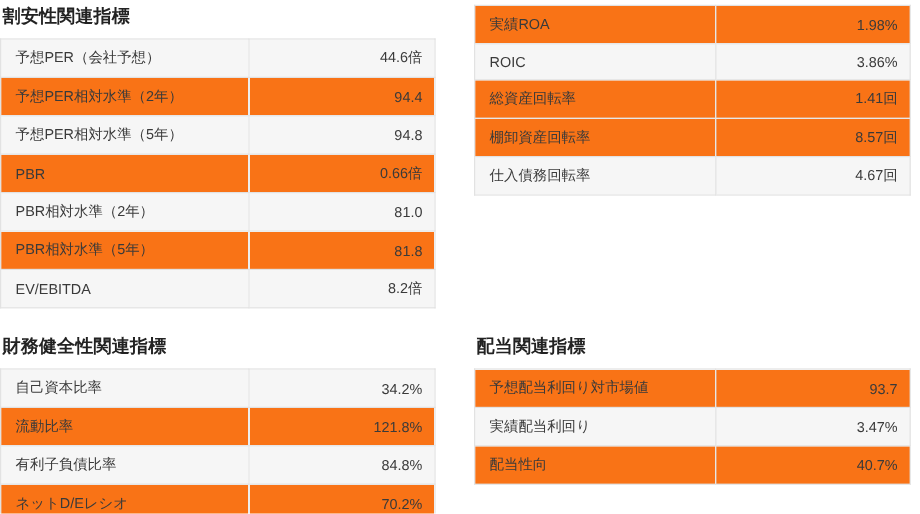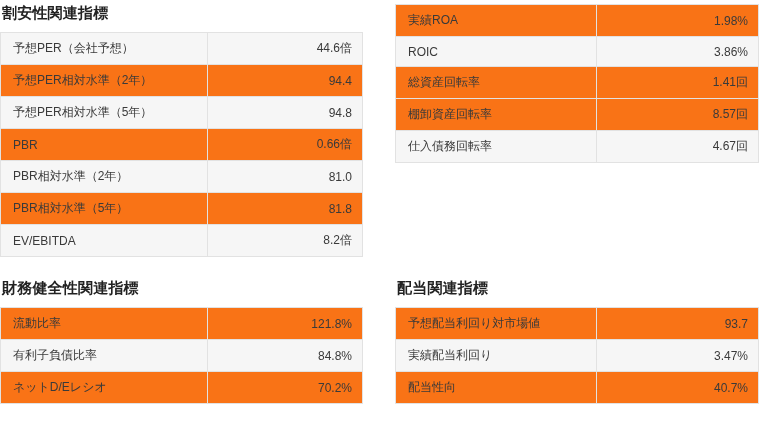--- a/index.html
+++ b/index.html
@@ -142,20 +142,24 @@
             <td class="value">4.67回</td>
           </tr>
         </tbody>
       </table>
     </div>
 
     <div class="panel left">
       <h2 class="panel-title">財務健全性関連指標</h2>
       <table class="metrics">
         <tbody>
+          <tr class="alt">
+            <td class="label">自己資本比率</td>
+            <td class="value">34.2%</td>
+          </tr>
           <tr>
             <td class="label">流動比率</td>
             <td class="value">121.8%</td>
           </tr>
           <tr class="alt">
             <td class="label">有利子負債比率</td>
             <td class="value">84.8%</td>
           </tr>
           <tr>
             <td class="label">ネットD/Eレシオ</td>

